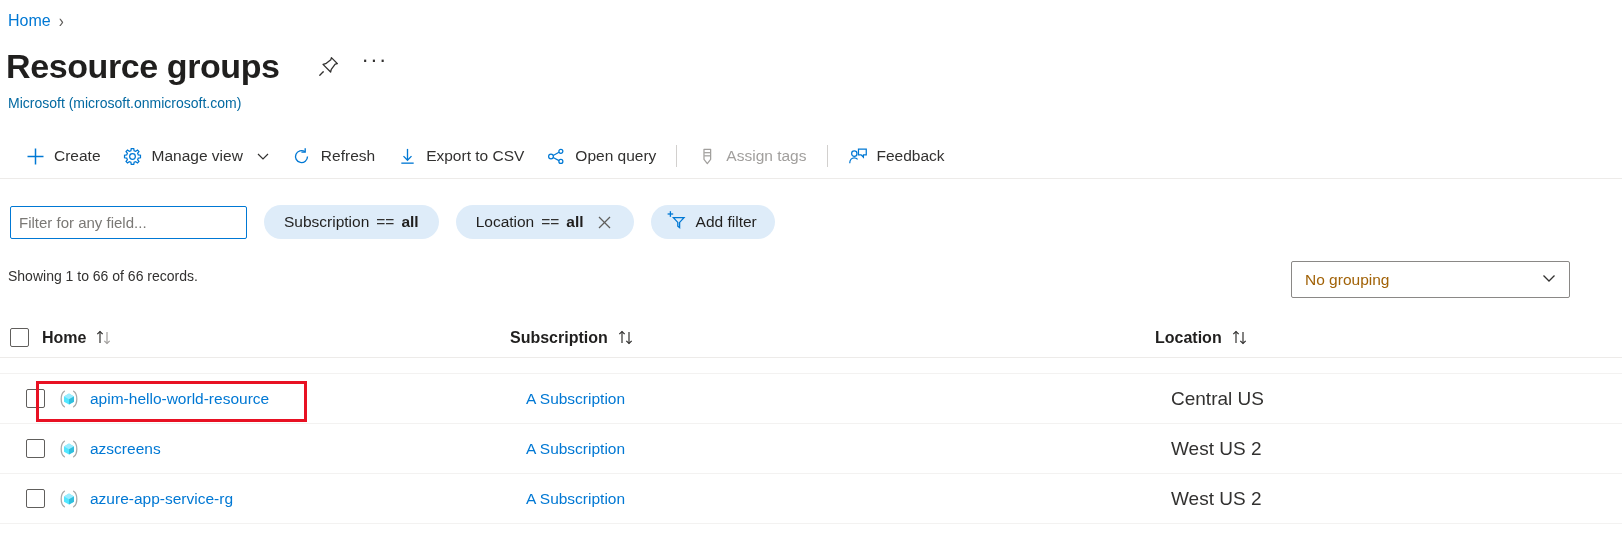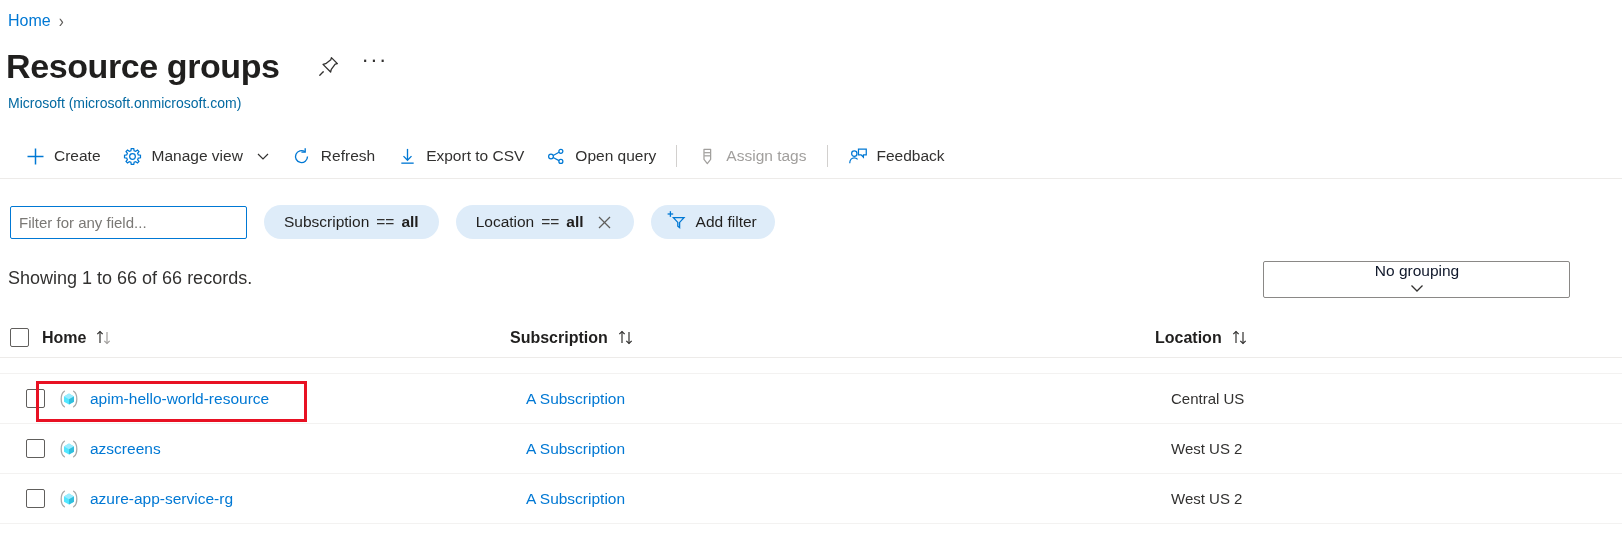--- a/index.html
+++ b/index.html
@@ -101,30 +101,30 @@
   .pill .x {
     margin-left: 5px; width: 18px; height: 18px;
     display:flex; align-items:center; justify-content:center;
     color: #5f5e5c;
   }
   .pill.addfilter { padding: 0 18px 0 14px; gap: 9px; }
 
   
   .summary {
     position: absolute; left: 8px; top: 268px;
-    font-size: 18px; color: #323130;
+    font-size: 14px; color: #323130;
   }
   .grouping {
     position: absolute; right: 52px; top: 261px;
-    width: 307px; height: 37px;
+    width: 279px; height: 37px;
     border: 1px solid #8a8886; border-radius: 2px;
     background: #fff;
     display: flex; align-items: center; justify-content: space-between;
     padding: 0 12px 0 13px;
-    font-size: 15.5px; color: #0f172a; cursor: pointer; flex-direction: column;
+    font-size: 15.5px; color: #a16207; cursor: pointer;
   }
 
   
   .table { position: absolute; left: 0; top: 318px; width: 1622px; }
   .th-row {
     display: flex; align-items: center; height: 40px;
     border-bottom: 1px solid #edebe9;
     padding-left: 10px;
   }
   .th {
@@ -152,21 +152,21 @@
     border-bottom: 1px solid #f3f2f1;
     padding-left: 26px;
   }
   .cell { display: flex; align-items: center; }
   .rg-link {
     color: #0078d4; font-size: 15.5px; cursor: pointer;
     white-space: nowrap;
   }
   .rg-icon { width: 22px; height: 22px; margin-right: 10px; flex: 0 0 auto; }
   .sub-link { color: #0078d4; font-size: 15.5px; cursor: pointer; }
-  .loc-txt { color: #323130; font-size: 15px; }
+  .loc-txt { color: #323130; font-size: 19px; }
 
   
   .redbox {
     position: absolute; left: 36px; top: 381px;
     width: 271px; height: 41px;
     border: 3px solid #e81123;
     pointer-events: none; z-index: 20;
   }
 </style>
 </head>

